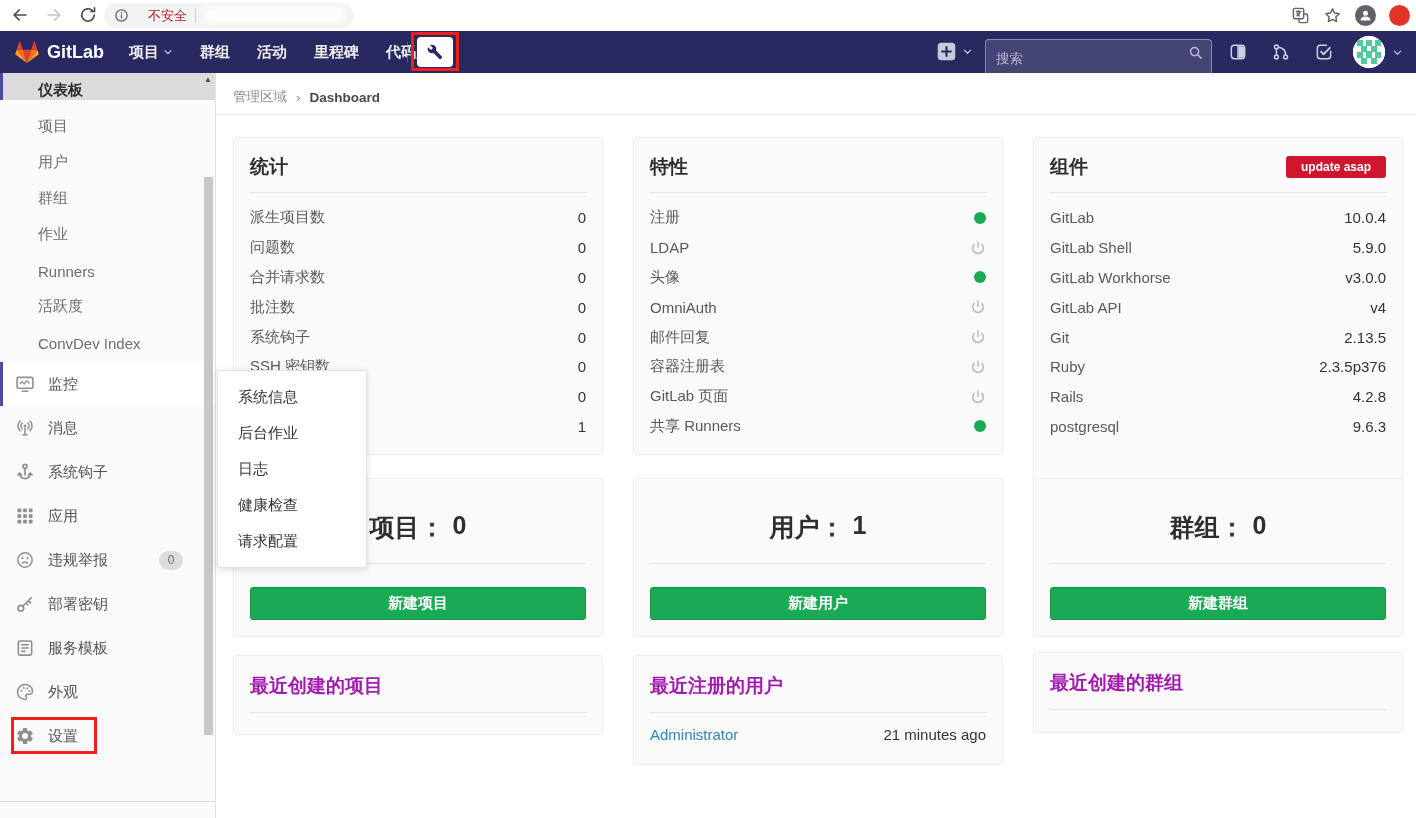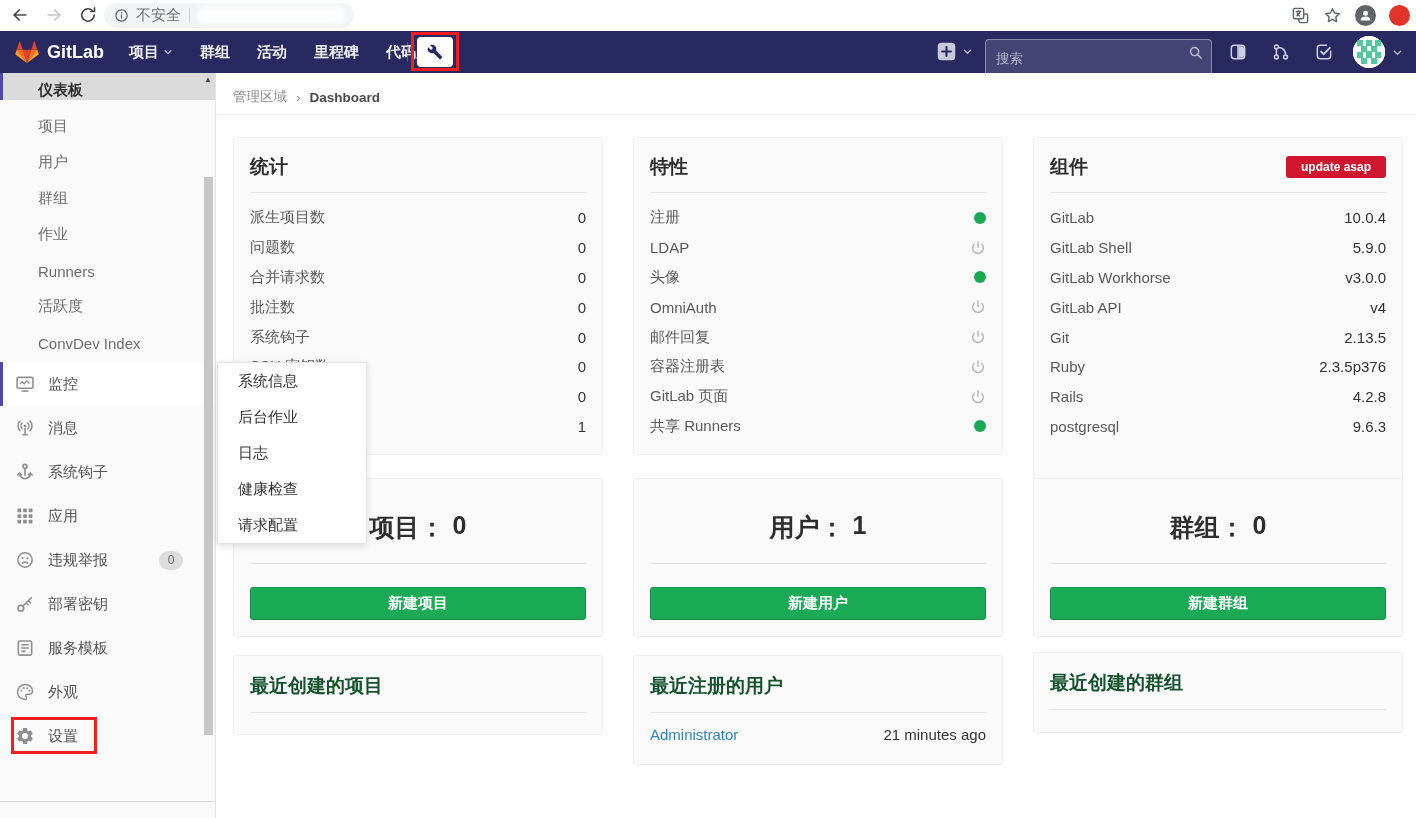--- a/index.html
+++ b/index.html
@@ -12,21 +12,21 @@
 
   
   .browser { position:absolute; left:0; top:0; width:1416px; height:31px; background:#fff; z-index:60; }
   .b-ic { position:absolute; top:5px; width:20px; height:20px; color:#4a4a4a; }
   .b-back { left:10px; }
   .b-fwd { left:44px; color:#c4c4c4; }
   .b-reload { left:78px; }
   .omnibox { position:absolute; left:104px; top:3px; width:250px; height:25px; background:#f1f3f4;
     border-radius:13px; display:flex; align-items:center; padding:0 10px; }
   .omni-info { width:15px; height:15px; color:#5f6368; flex:0 0 auto; }
-  .omni-label { font-size:15px; color:#737373; margin-left:7px; white-space:nowrap; }
+  .omni-label { font-size:13px; color:#b91c1c; margin-left:19px; white-space:nowrap; }
   .omni-sep { width:1px; height:15px; background:#d0d3d6; margin:0 8px; }
   .omni-blur { flex:1; height:17px; background:#fdfdfd; border-radius:4px; filter:blur(3px); }
   .b-right { position:absolute; right:0; top:0; height:31px; display:flex; align-items:center; gap:13px; padding-right:6px; }
   .b-right .b-ic2 { width:19px; height:19px; color:#5f6368; position:static; }
   .b-avatar { width:21px; height:21px; border-radius:50%; background:#5f6368; display:flex; align-items:center; justify-content:center; }
   .b-reddot { width:21px; height:21px; border-radius:50%; background:#e2342b; }
 
   
   .navbar { position:absolute; left:0; top:31px; width:1416px; height:42px; background:#292961; z-index:55; }
   .logo { position:absolute; left:13px; top:7px; width:28px; height:28px; }
@@ -66,22 +66,22 @@
   .sec-item .sic { width:20px; height:20px; color:#8f8f8f; flex:0 0 auto; }
   .sec-item.open { background:#fff; border-left:3px solid #4b4ba6; padding-left:12px; }
   .count-badge { margin-left:auto; margin-right:32px; min-width:24px; height:19px; border-radius:10px;
     background:#dcdcdc; color:#6e6e6e; font-size:12px; display:flex; align-items:center; justify-content:center; padding:0 7px; }
   .anno-settings { left:11px; top:3px; width:86px; height:37px; }
   .sidebar-divider { position:absolute; left:0; top:728px; width:215px; height:1px; background:#dcdcdc; }
   .scroll-up { position:absolute; left:202px; top:2px; width:12px; height:12px; color:#4a4a4a; font-size:8px; text-align:center; }
   .scroll-thumb { position:absolute; left:204px; top:104px; width:9px; height:558px; background:#c7c7c7; }
 
   
-  .flyout { position:absolute; left:217px; top:362px; width:150px; background:#fff; border:1px solid #e3e3e3;
-    box-shadow:0 2px 8px rgba(0,0,0,.13); padding:0 0; z-index:50; }
+  .flyout { position:absolute; left:217px; top:370px; width:150px; background:#fff; border:1px solid #e3e3e3;
+    box-shadow:0 2px 8px rgba(0,0,0,.13); padding:8px 0; z-index:50; }
   .flyout-item { height:36px; line-height:36px; padding-left:20px; font-size:15px; color:#333; cursor:pointer; }
 
   
   .breadcrumb { position:absolute; left:233px; top:88px; display:flex; align-items:center; gap:9px;
     font-size:13.5px; color:#8c8c8c; z-index:10; }
   .breadcrumb .crumb-cur { color:#4a4a4a; font-weight:600; }
   .content-divider { position:absolute; left:217px; top:114px; width:1199px; height:1px; background:#ececec; }
 
   .card { position:absolute; background:#fafafa; border:1px solid #eee; border-radius:3px; }
   #card-stats      { left:233px;  top:137px; width:370px; height:318px; }
@@ -103,21 +103,21 @@
     display:flex; justify-content:center; gap:8px; }
   .count-rule { margin:19px 16px 0; border-top:1px solid #e4e4e4; }
   .btn-green { position:absolute; left:16px; right:16px; top:108px; height:33px; background:#1aaa55;
     border:1px solid #168f48; border-radius:3px; color:#fff; font-size:15px; font-weight:600;
     display:flex; align-items:center; justify-content:center; cursor:pointer; }
 
   #card-recent-projects { left:233px;  top:655px; width:370px; height:80px; }
   #card-recent-users    { left:633px;  top:655px; width:370px; height:110px; }
   #card-recent-groups   { left:1033px; top:652px; width:370px; height:81px; }
   .recent-title { margin:17px 16px 0; padding-bottom:13px; border-bottom:1px solid #e4e4e4;
-    font-size:19px; font-weight:bold; color:#14532d; }
+    font-size:19px; font-weight:bold; color:#a21caf; }
   .recent-row { display:flex; justify-content:space-between; align-items:center; padding:13px 16px 0; font-size:15px; }
   .link { color:#3084bb; cursor:pointer; }
 </style>
 </head>
 <body>
 
 <div class="browser">
   <span class="b-ic b-back">
     <svg viewBox="0 0 24 24" fill="none" stroke="currentColor" stroke-width="2" stroke-linecap="round">
         <path d="M19 12H6M11 6l-6 6 6 6"></path>

